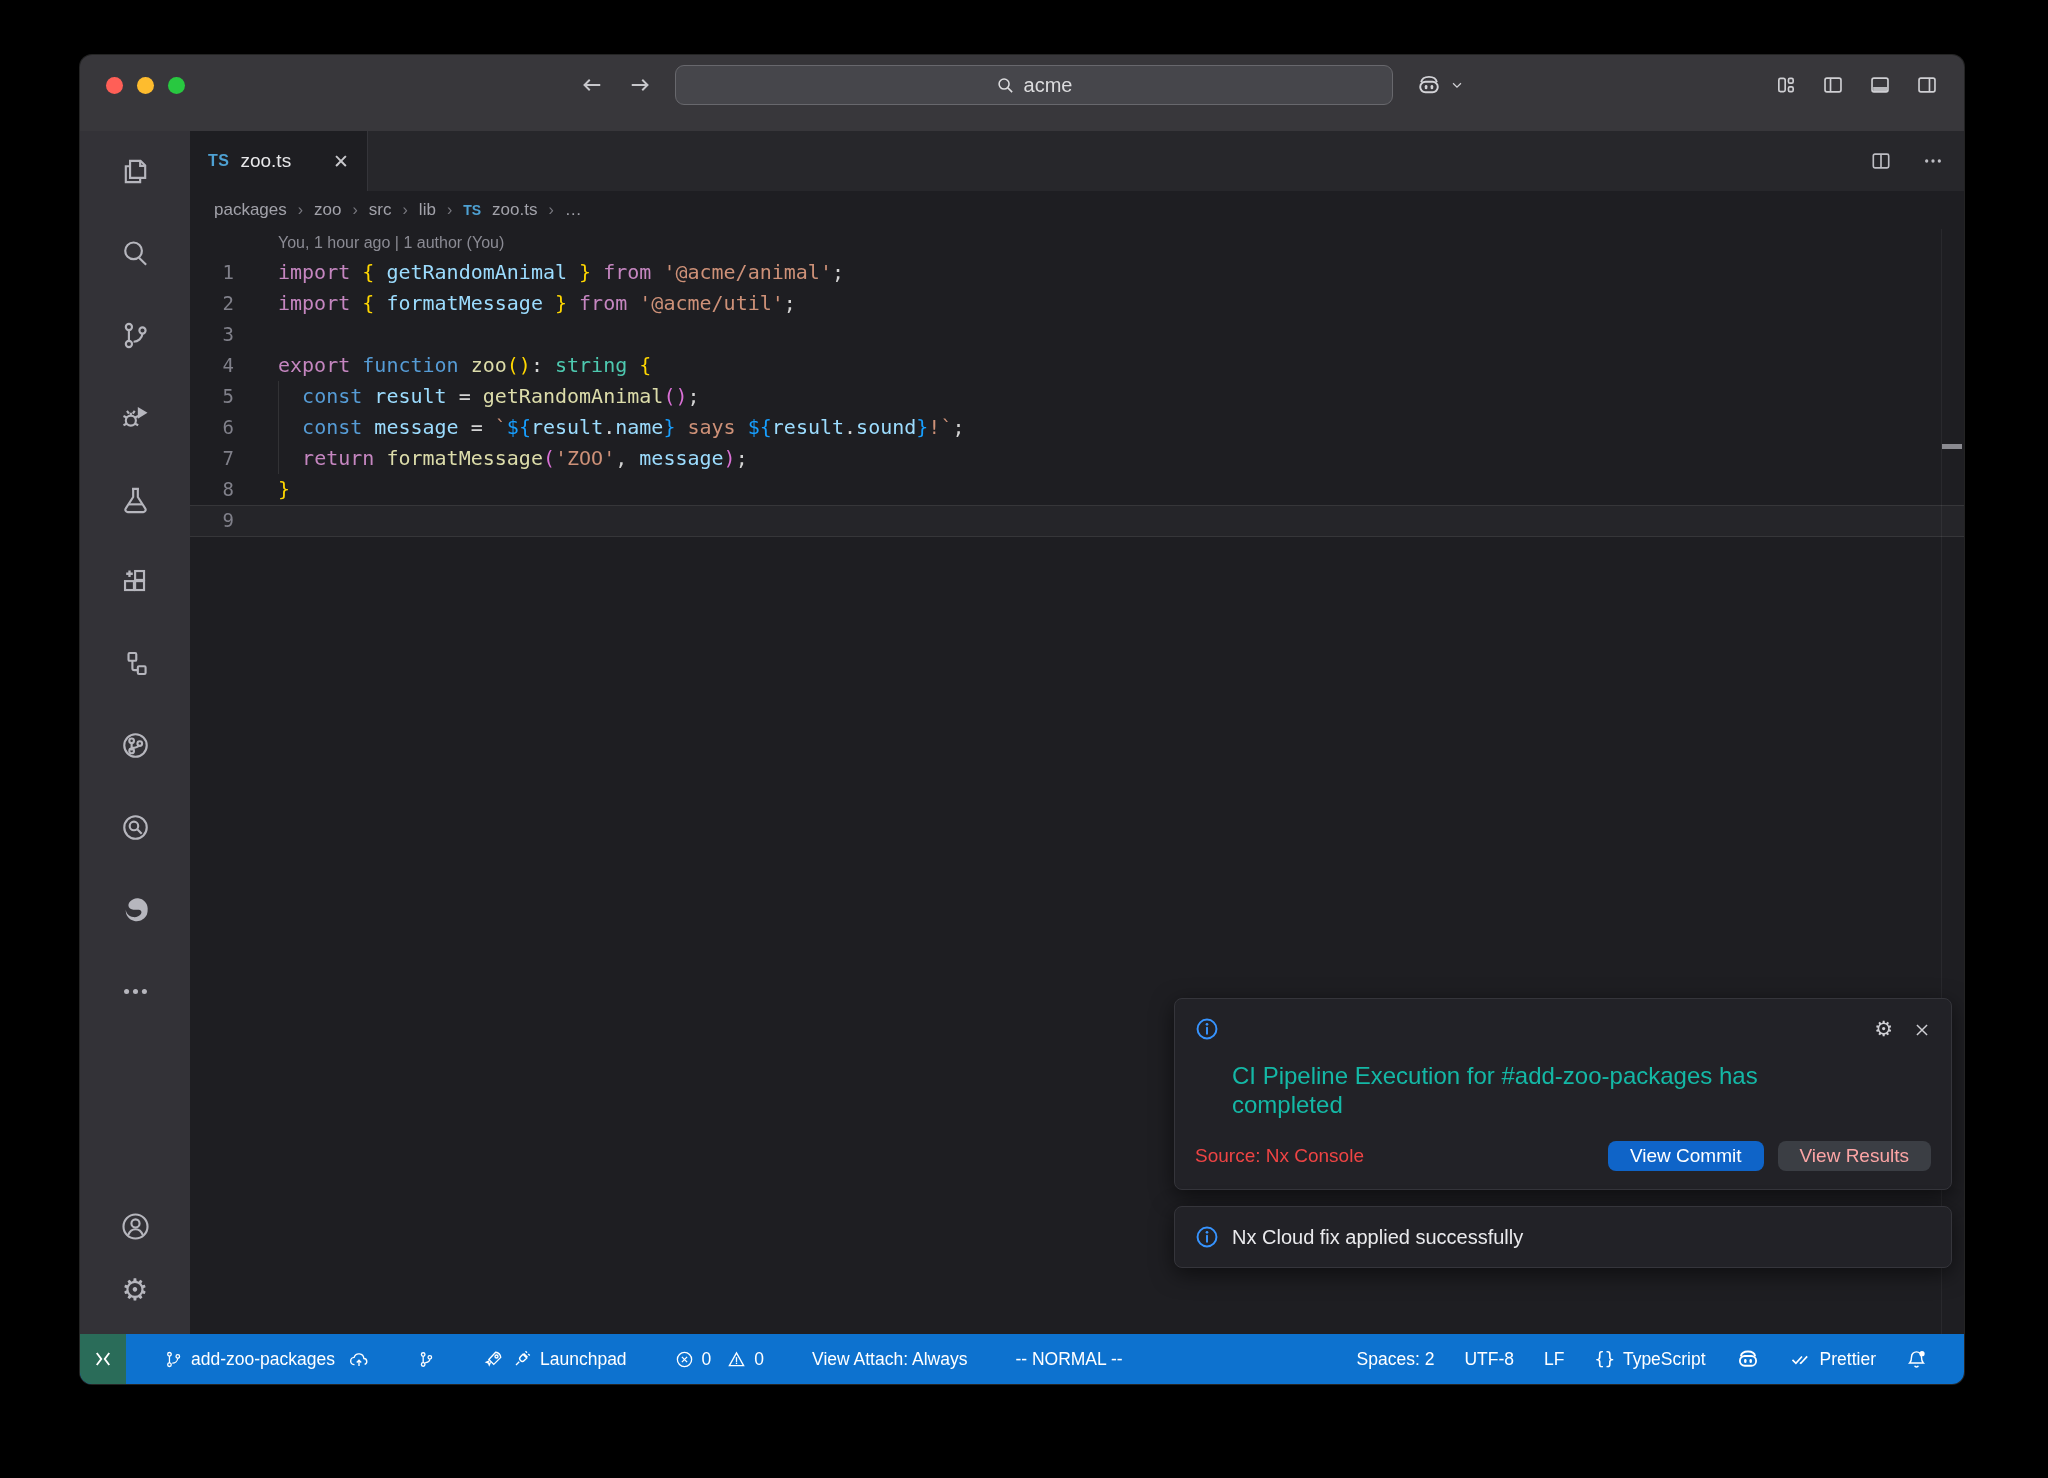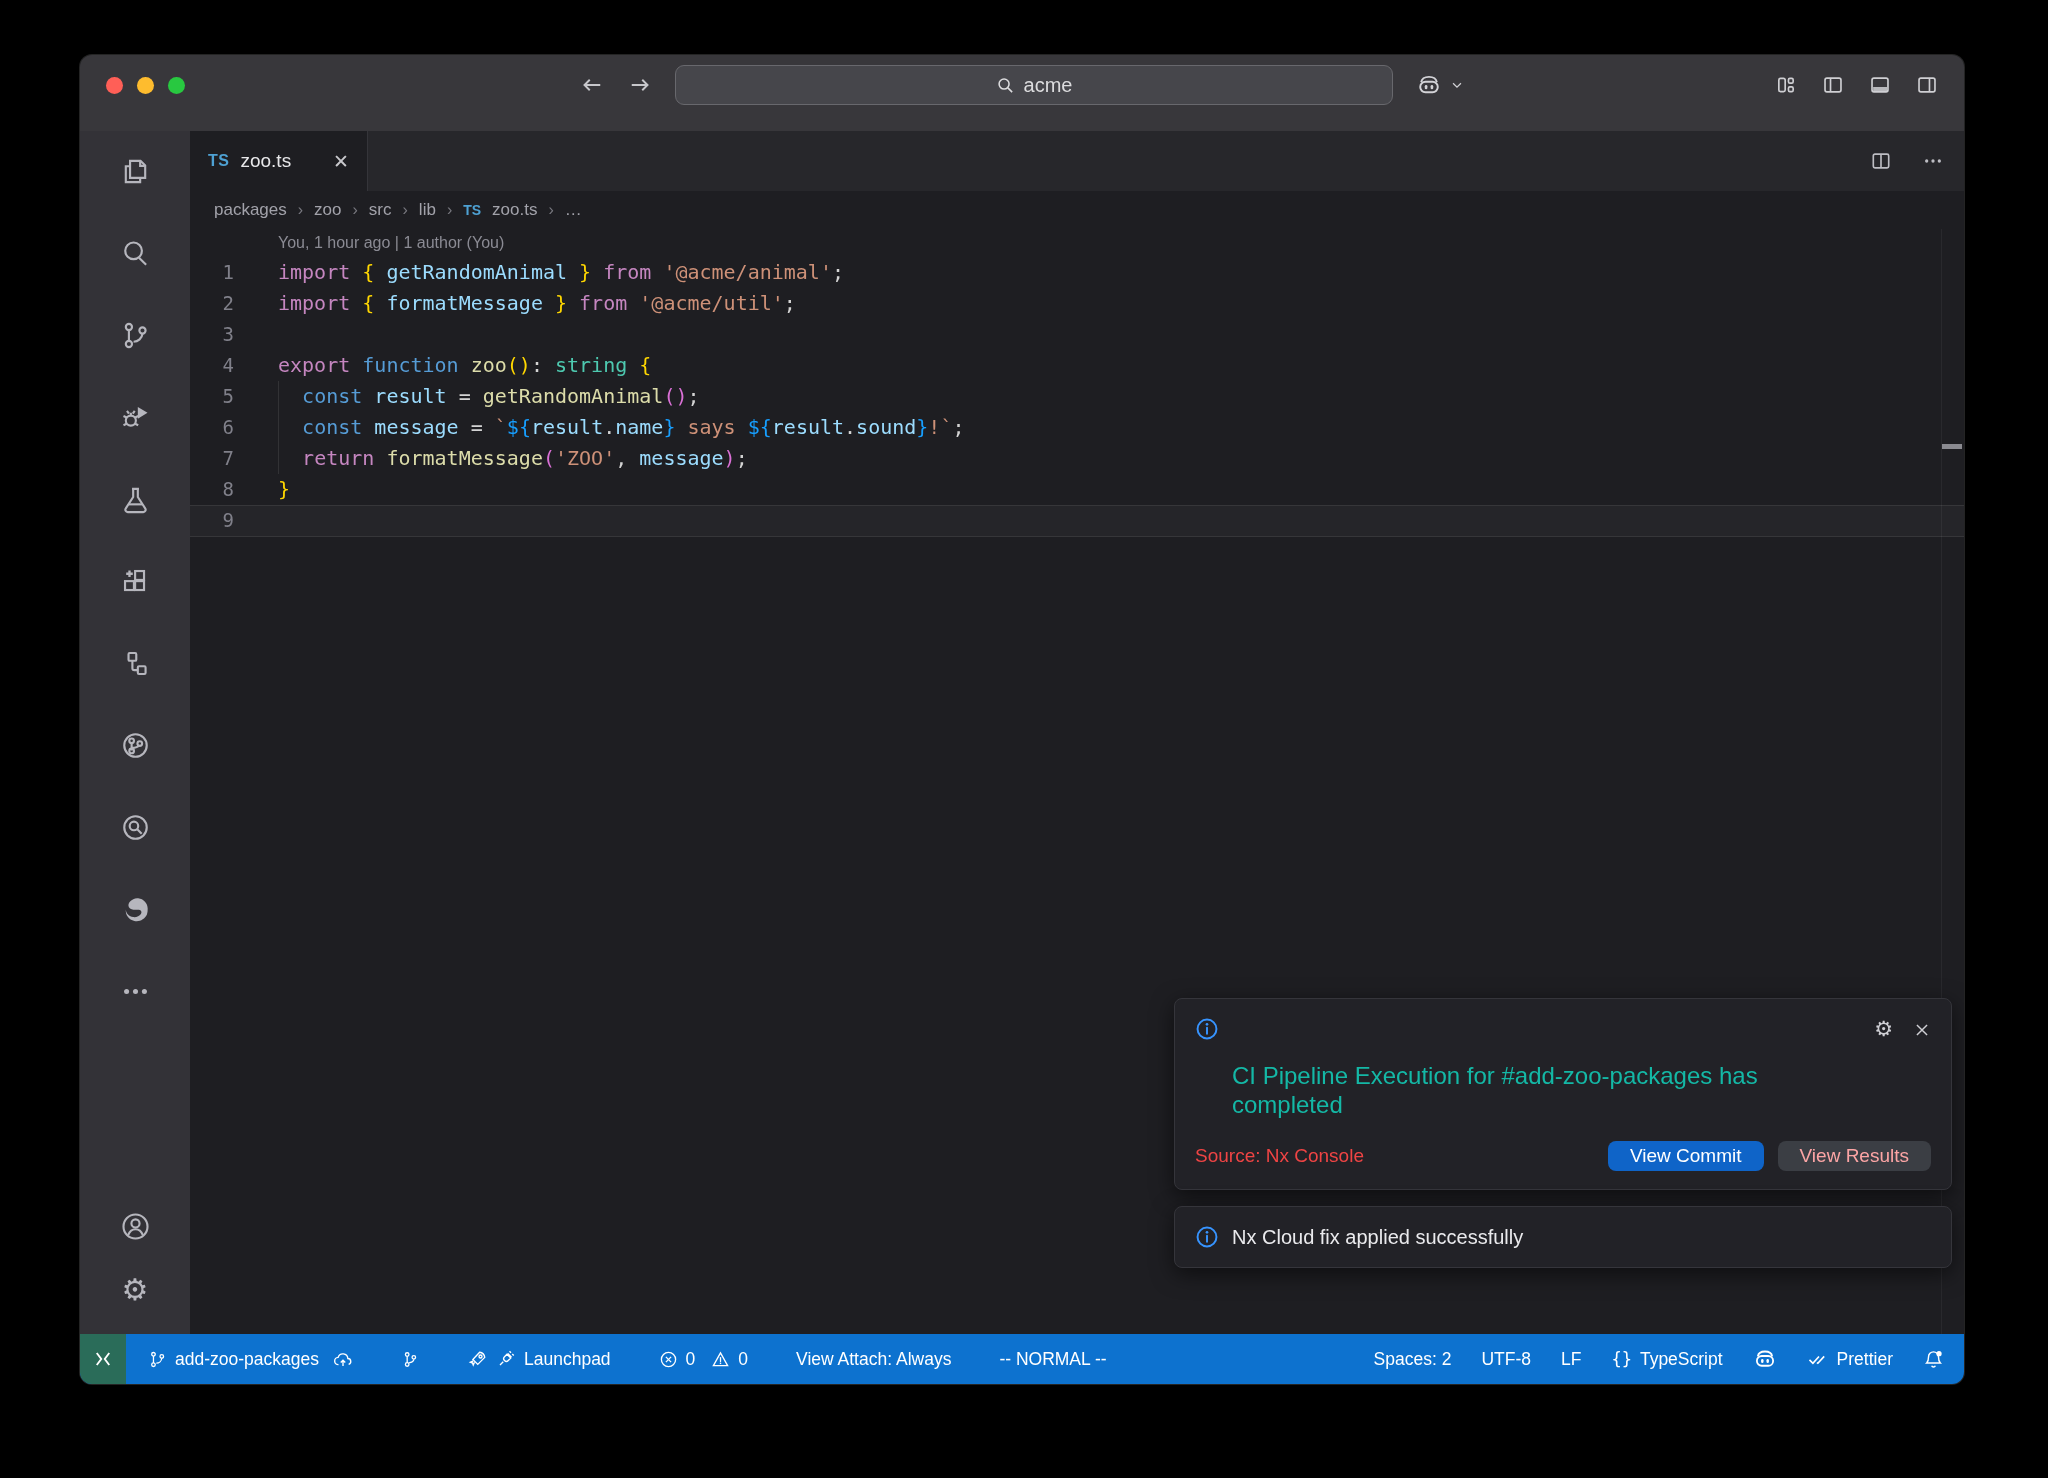--- a/index.html
+++ b/index.html
@@ -67,22 +67,22 @@
   .toast-actions{margin-left:auto;display:flex;gap:14px;}
   .btn{font-size:19px;padding:4px 22px;border-radius:8px;border:none;font-family:"Liberation Sans",sans-serif;cursor:pointer;}
   .btn-primary{background:#0f64c8;color:#fff;}
   .btn-secondary{background:#3b3e44;color:#fca5a5;}
   .toast-simple{display:flex;align-items:center;gap:13px;font-size:20px;color:#eaeaed;min-height:34px;}
   .info-icon{width:24px;height:24px;flex:none;}
   .toast-gear{font-size:21px;line-height:1;font-family:"DejaVu Sans",sans-serif;}
   
   .statusbar{height:50px;background:#0d72cf;display:flex;align-items:center;color:#fff;font-size:17.5px;flex:none;}
   .sb-remote{width:46px;height:100%;background:#2a6c59;display:flex;align-items:center;justify-content:center;flex:none;}
-  .sb-left{display:flex;align-items:center;gap:48px;padding-left:22px;justify-content:center;}
-  .sb-right{margin-left:auto;display:flex;align-items:center;gap:30px;padding-right:20px;}
+  .sb-left{display:flex;align-items:center;gap:48px;padding-left:38px;justify-content:center;}
+  .sb-right{margin-left:auto;display:flex;align-items:center;gap:30px;padding-right:37px;}
   .sb-item{display:flex;align-items:center;gap:8px;cursor:pointer;white-space:nowrap;}
   .sb-item svg{flex:none;}
   .braces-glyph{font-size:17px;font-family:"DejaVu Sans Mono",monospace;}
   svg{display:block;}
 </style>
 </head>
 <body>
 
 <div class="window">
 

